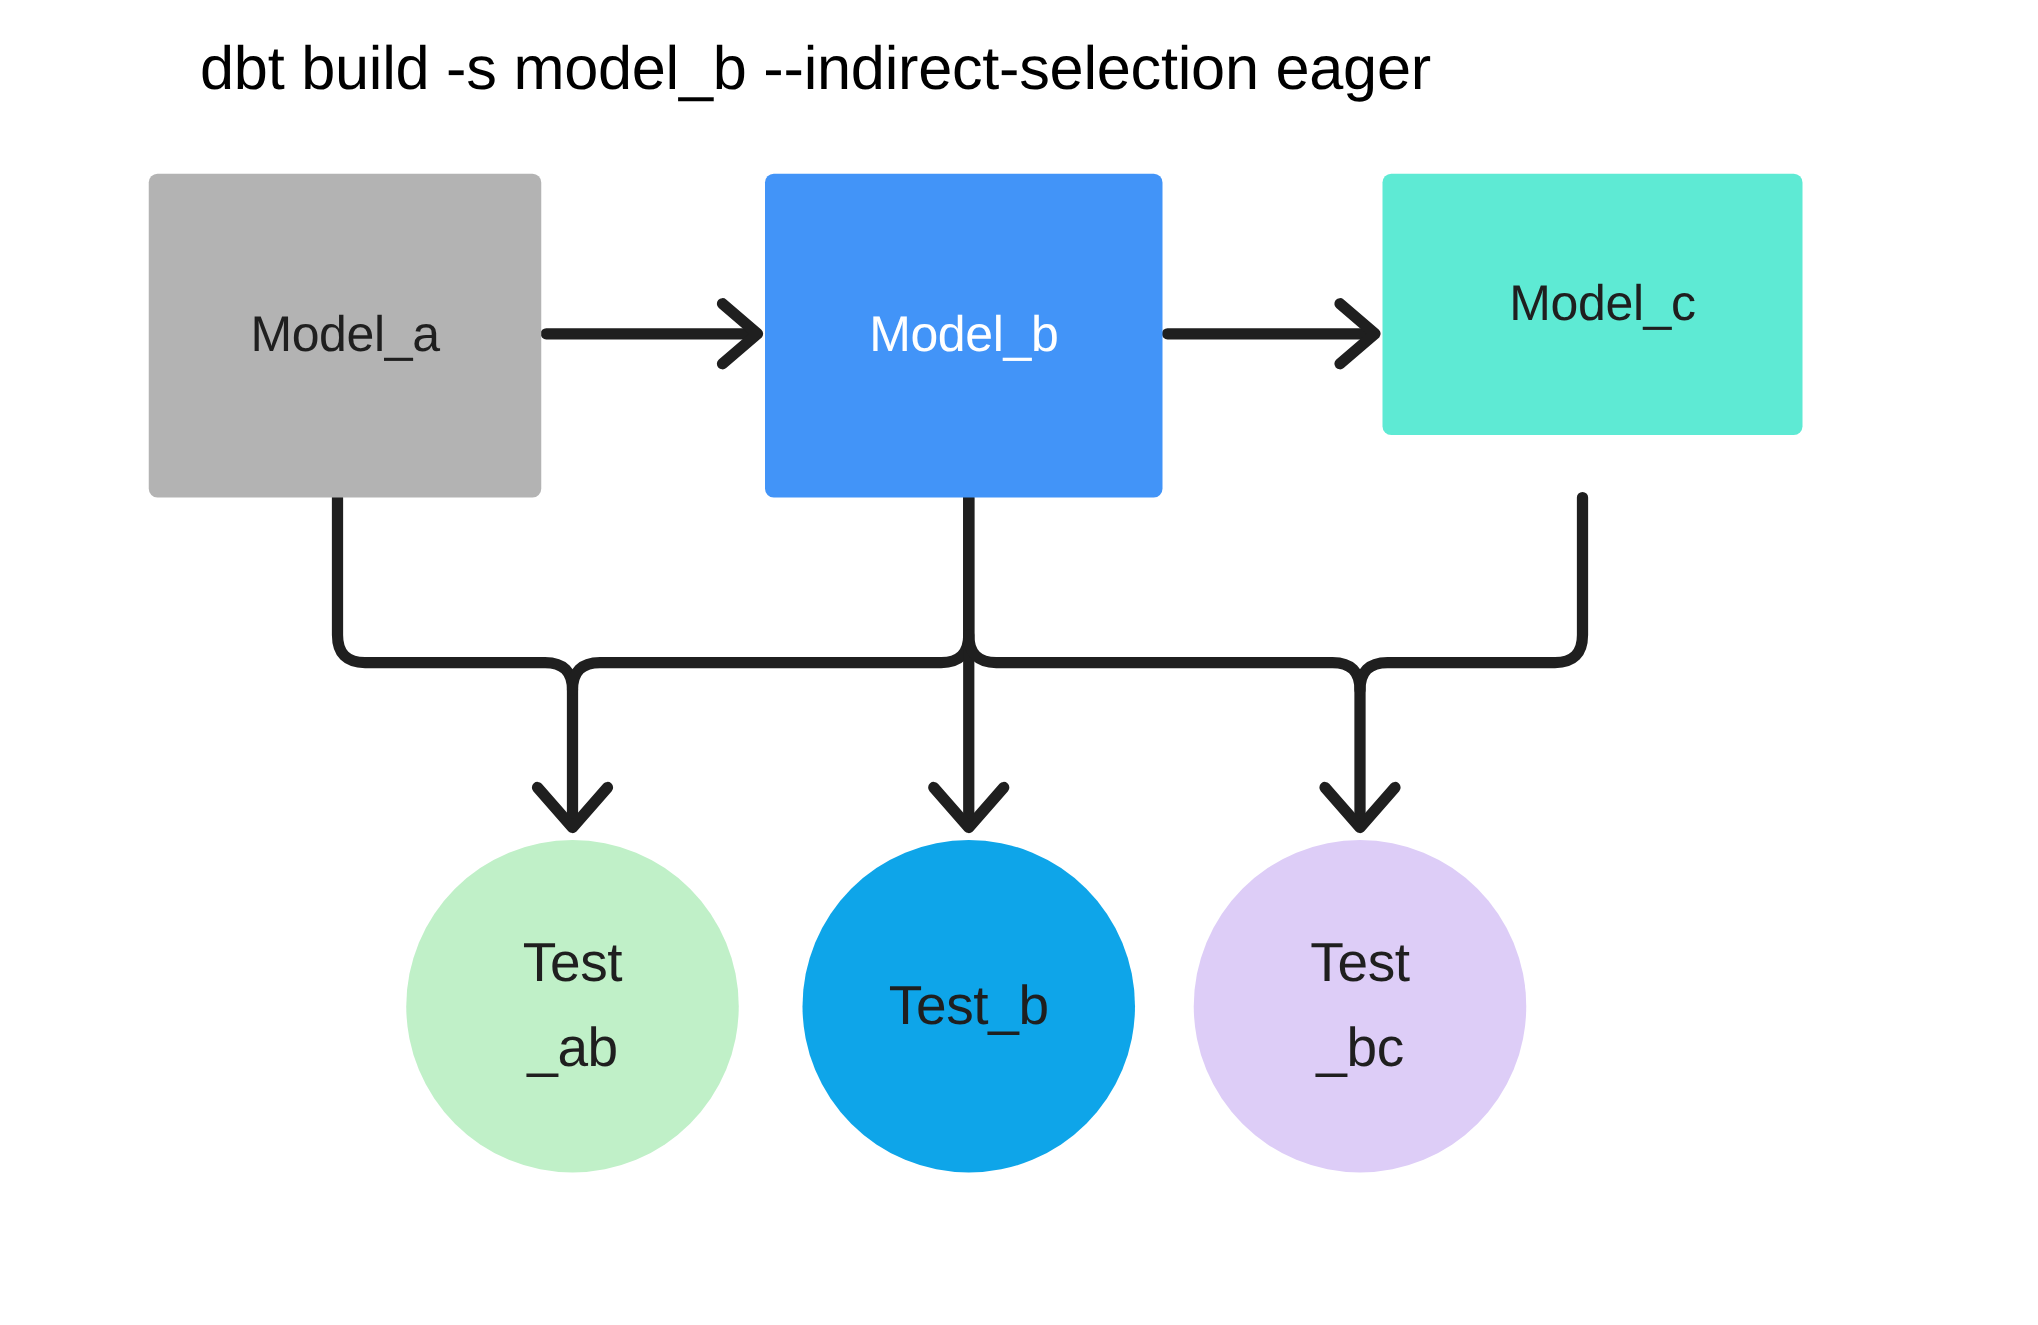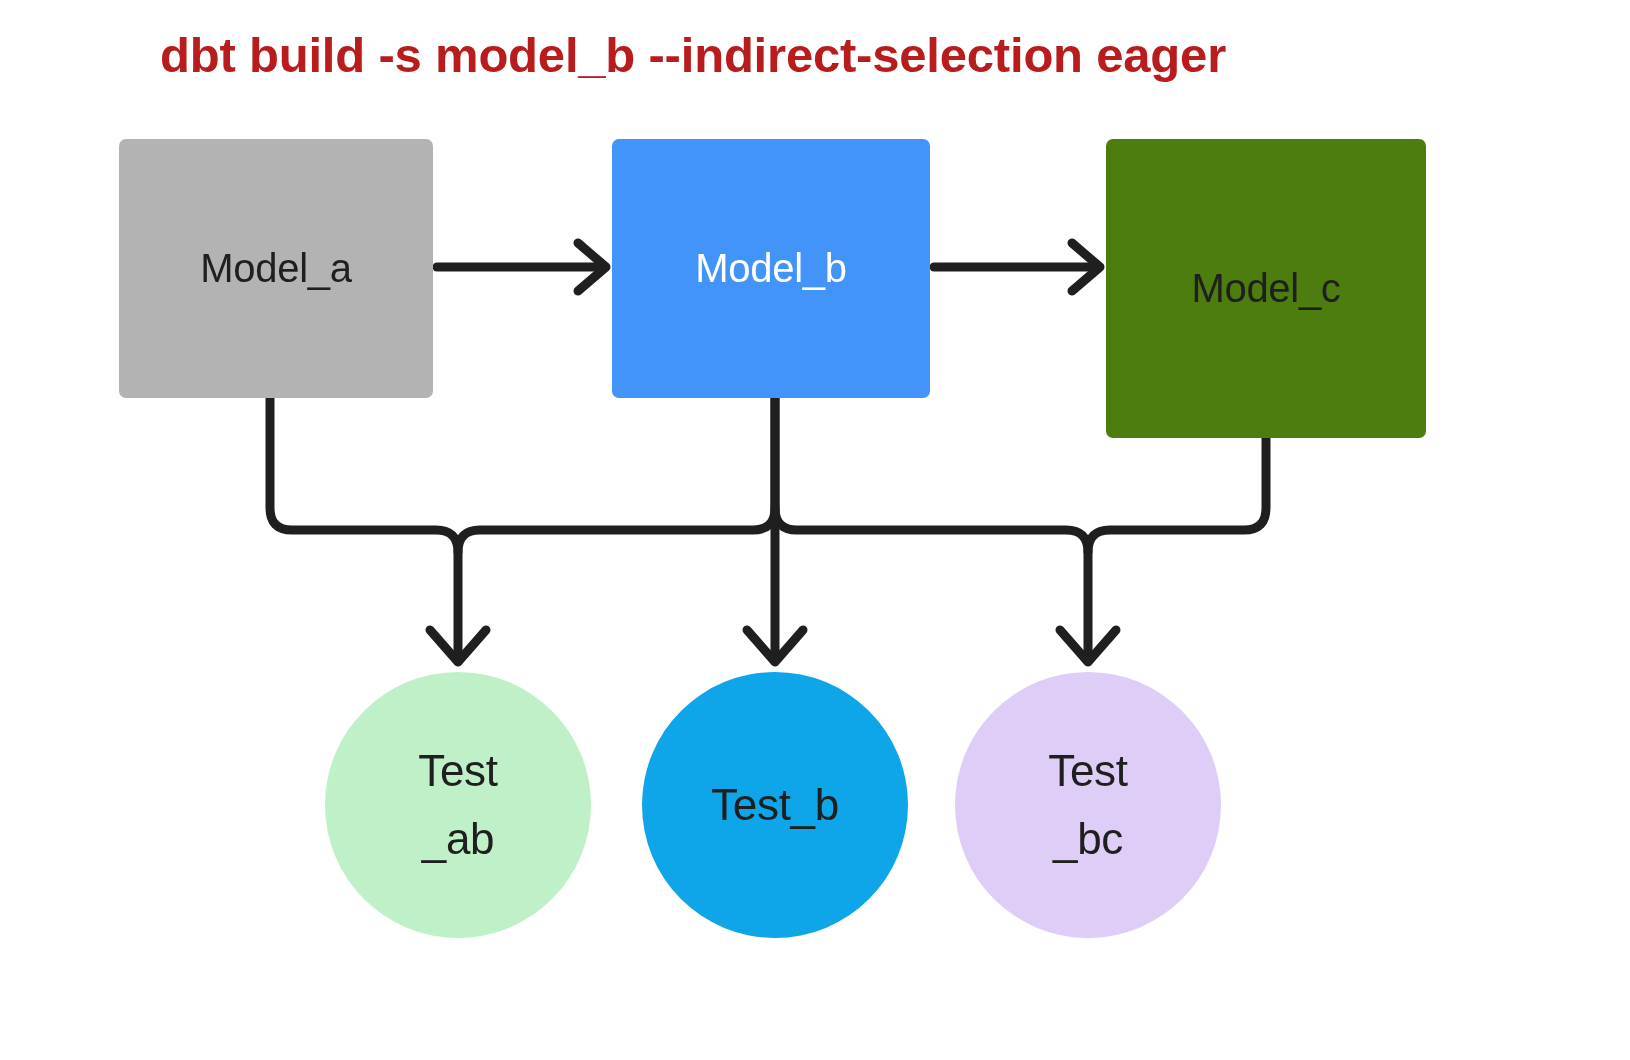--- a/index.html
+++ b/index.html
@@ -22,24 +22,23 @@
     left: 0;
     top: 0;
     width: 1630px;
     height: 1060px;
   }
   .title {
     position: absolute;
     left: 160px;
     top: 27px;
     font-size: 49px;
-    color: #b91c1c;
+    color: #000000;
     letter-spacing: -0.2px;
     white-space: nowrap;
-    font-weight: bold;
   }
   .node-box {
     position: absolute;
     border-radius: 7px;
     display: flex;
     align-items: center;
     justify-content: center;
     font-size: 40px;
     letter-spacing: -0.3px;
   }
@@ -90,21 +89,21 @@
   </svg>
 
   <div class="node-box" style="left:119px; top:139px; width:314px; height:259px; background:#b3b3b3; color:#1f1f1f;">
     <span>Model_a</span>
   </div>
 
   <div class="node-box" style="left:612px; top:139px; width:318px; height:259px; background:#4294f8; color:#ffffff;">
     <span>Model_b</span>
   </div>
 
-  <div class="node-box" style="left:1106px; top:139px; width:320px; height:299px; background:#4d7c0f; color:#1f1f1f;">
+  <div class="node-box" style="left:1106px; top:139px; width:320px; height:209px; background:#5eead4; color:#1f1f1f;padding-left:16px;">
     <span>Model_c</span>
   </div>
 
   <div class="node-circle" style="left:325px; top:672px; width:266px; height:266px; background:#c0f0c8; color:#1f1f1f;">
     <span>Test</span>
     <span class="l2">_ab</span>
   </div>
 
   <div class="node-circle" style="left:642px; top:672px; width:266px; height:266px; background:#0ea5e9; color:#1f1f1f;">
     <span>Test_b</span>

